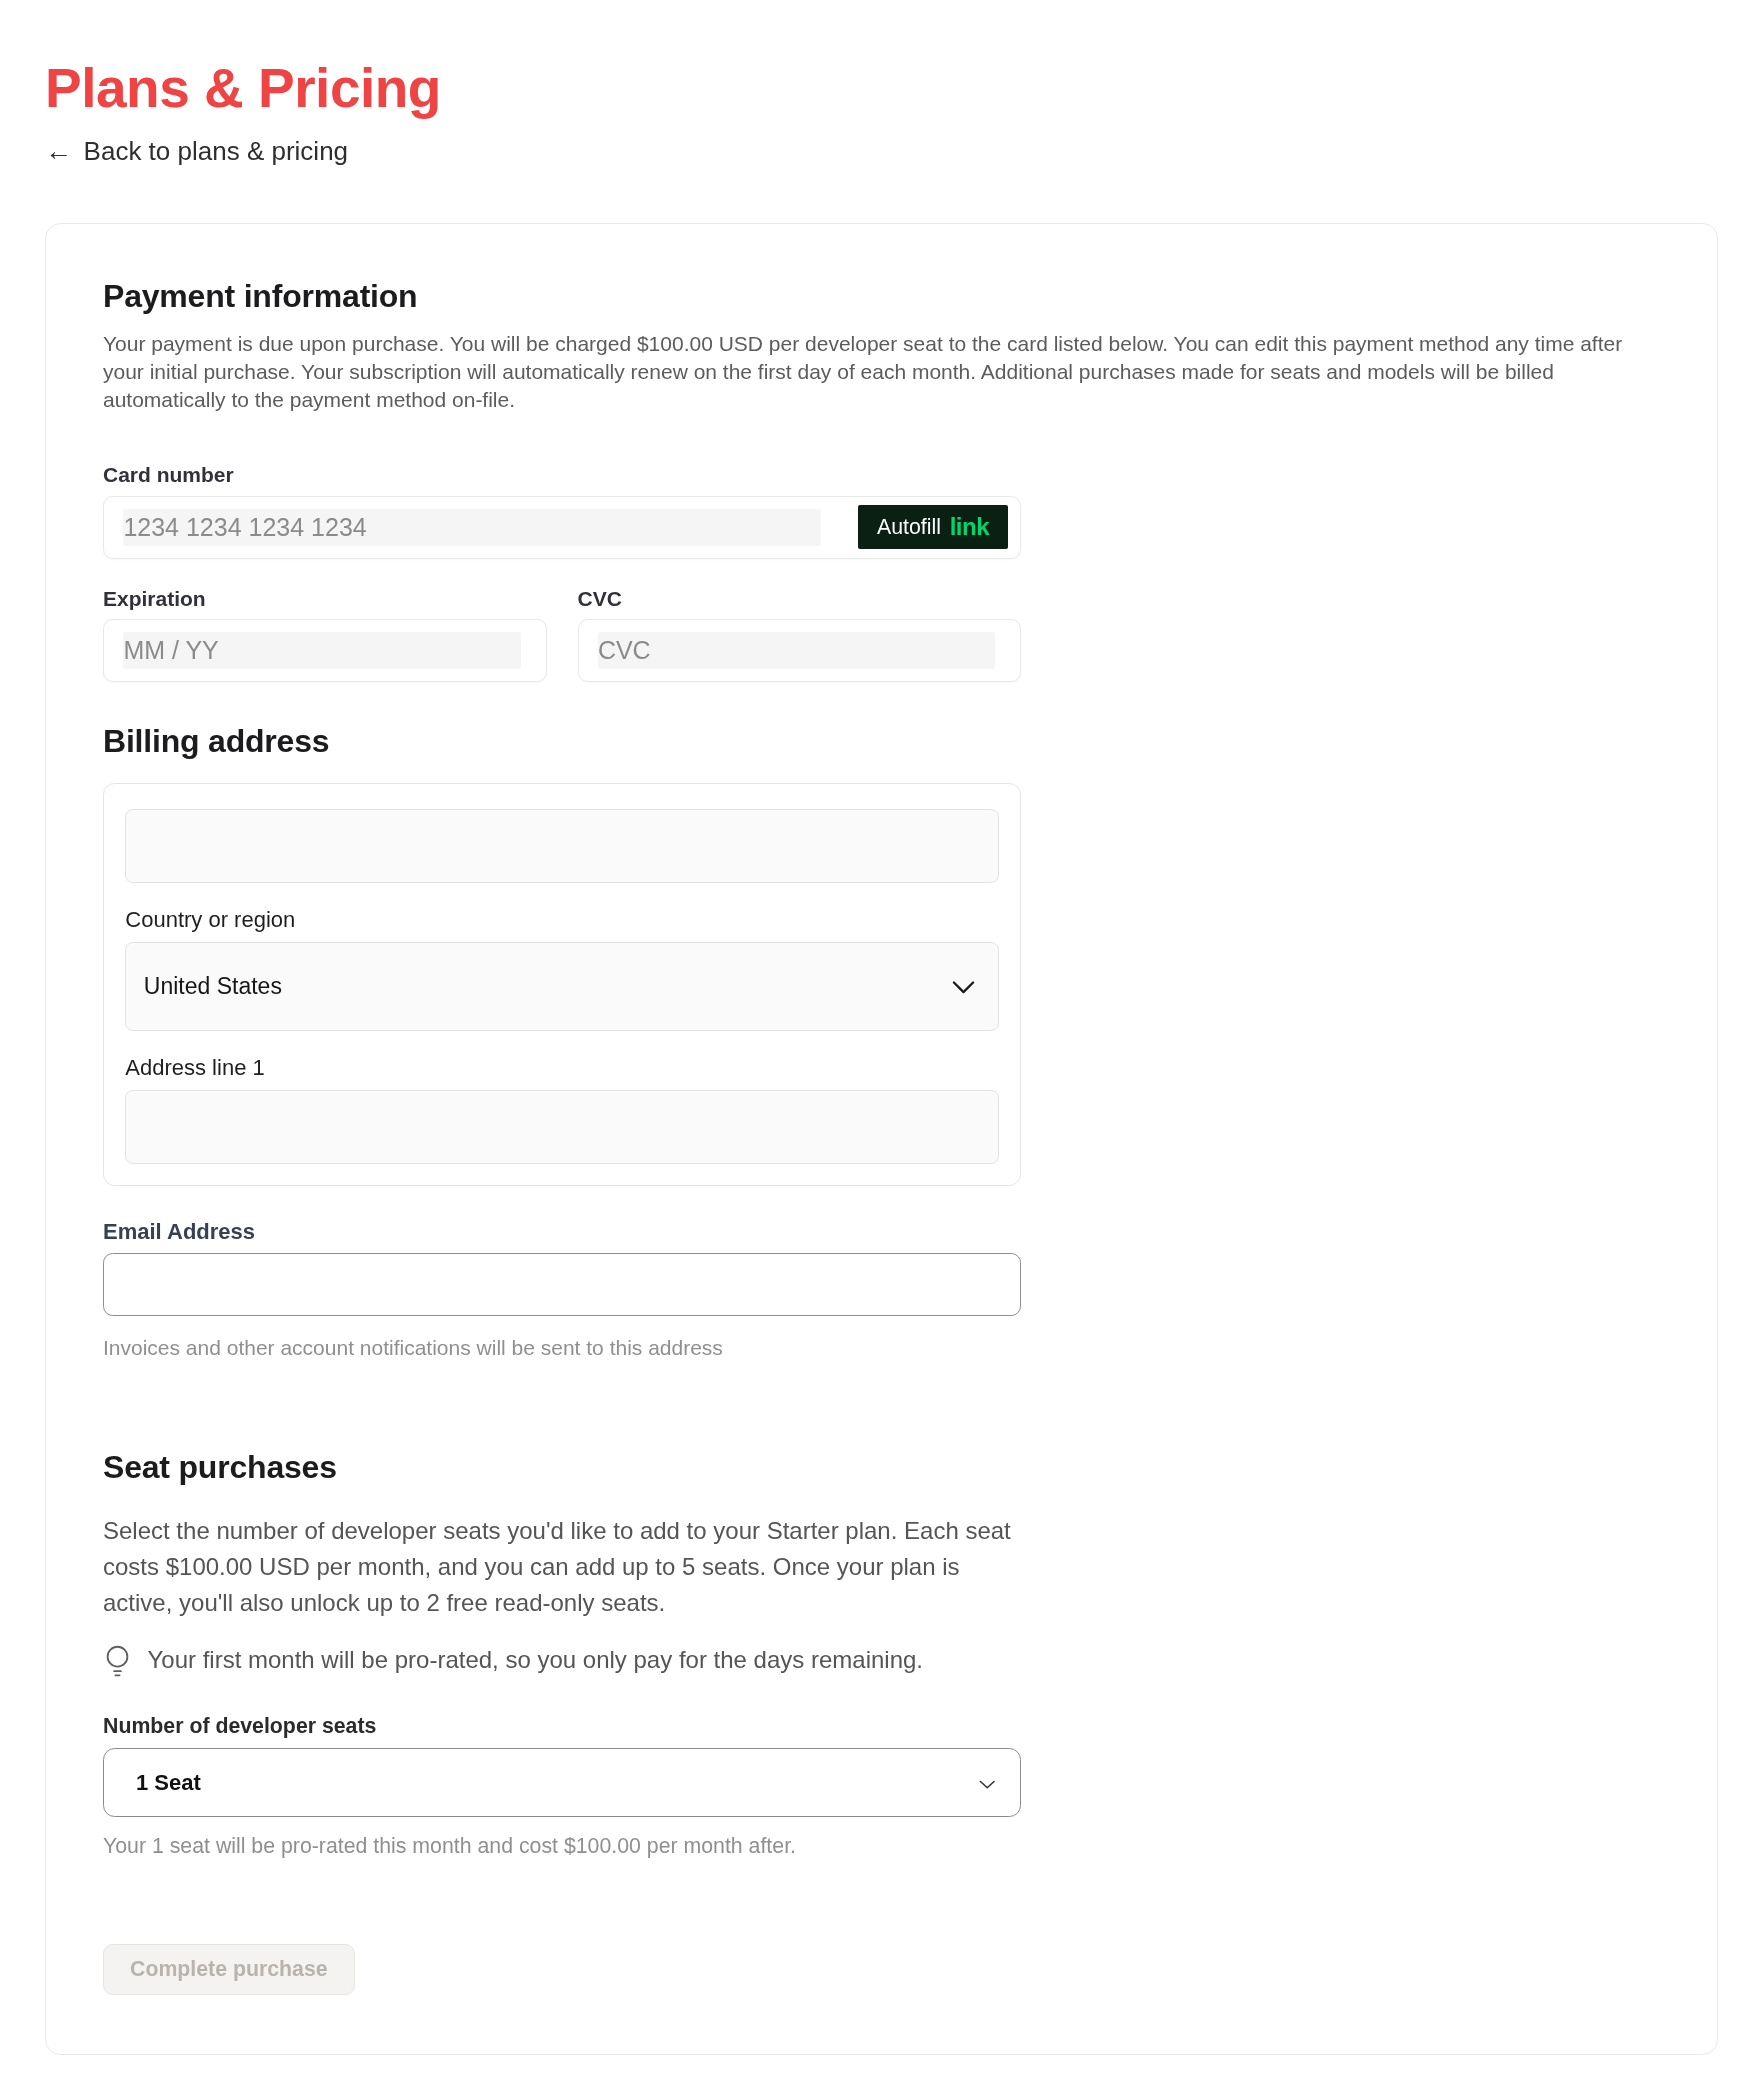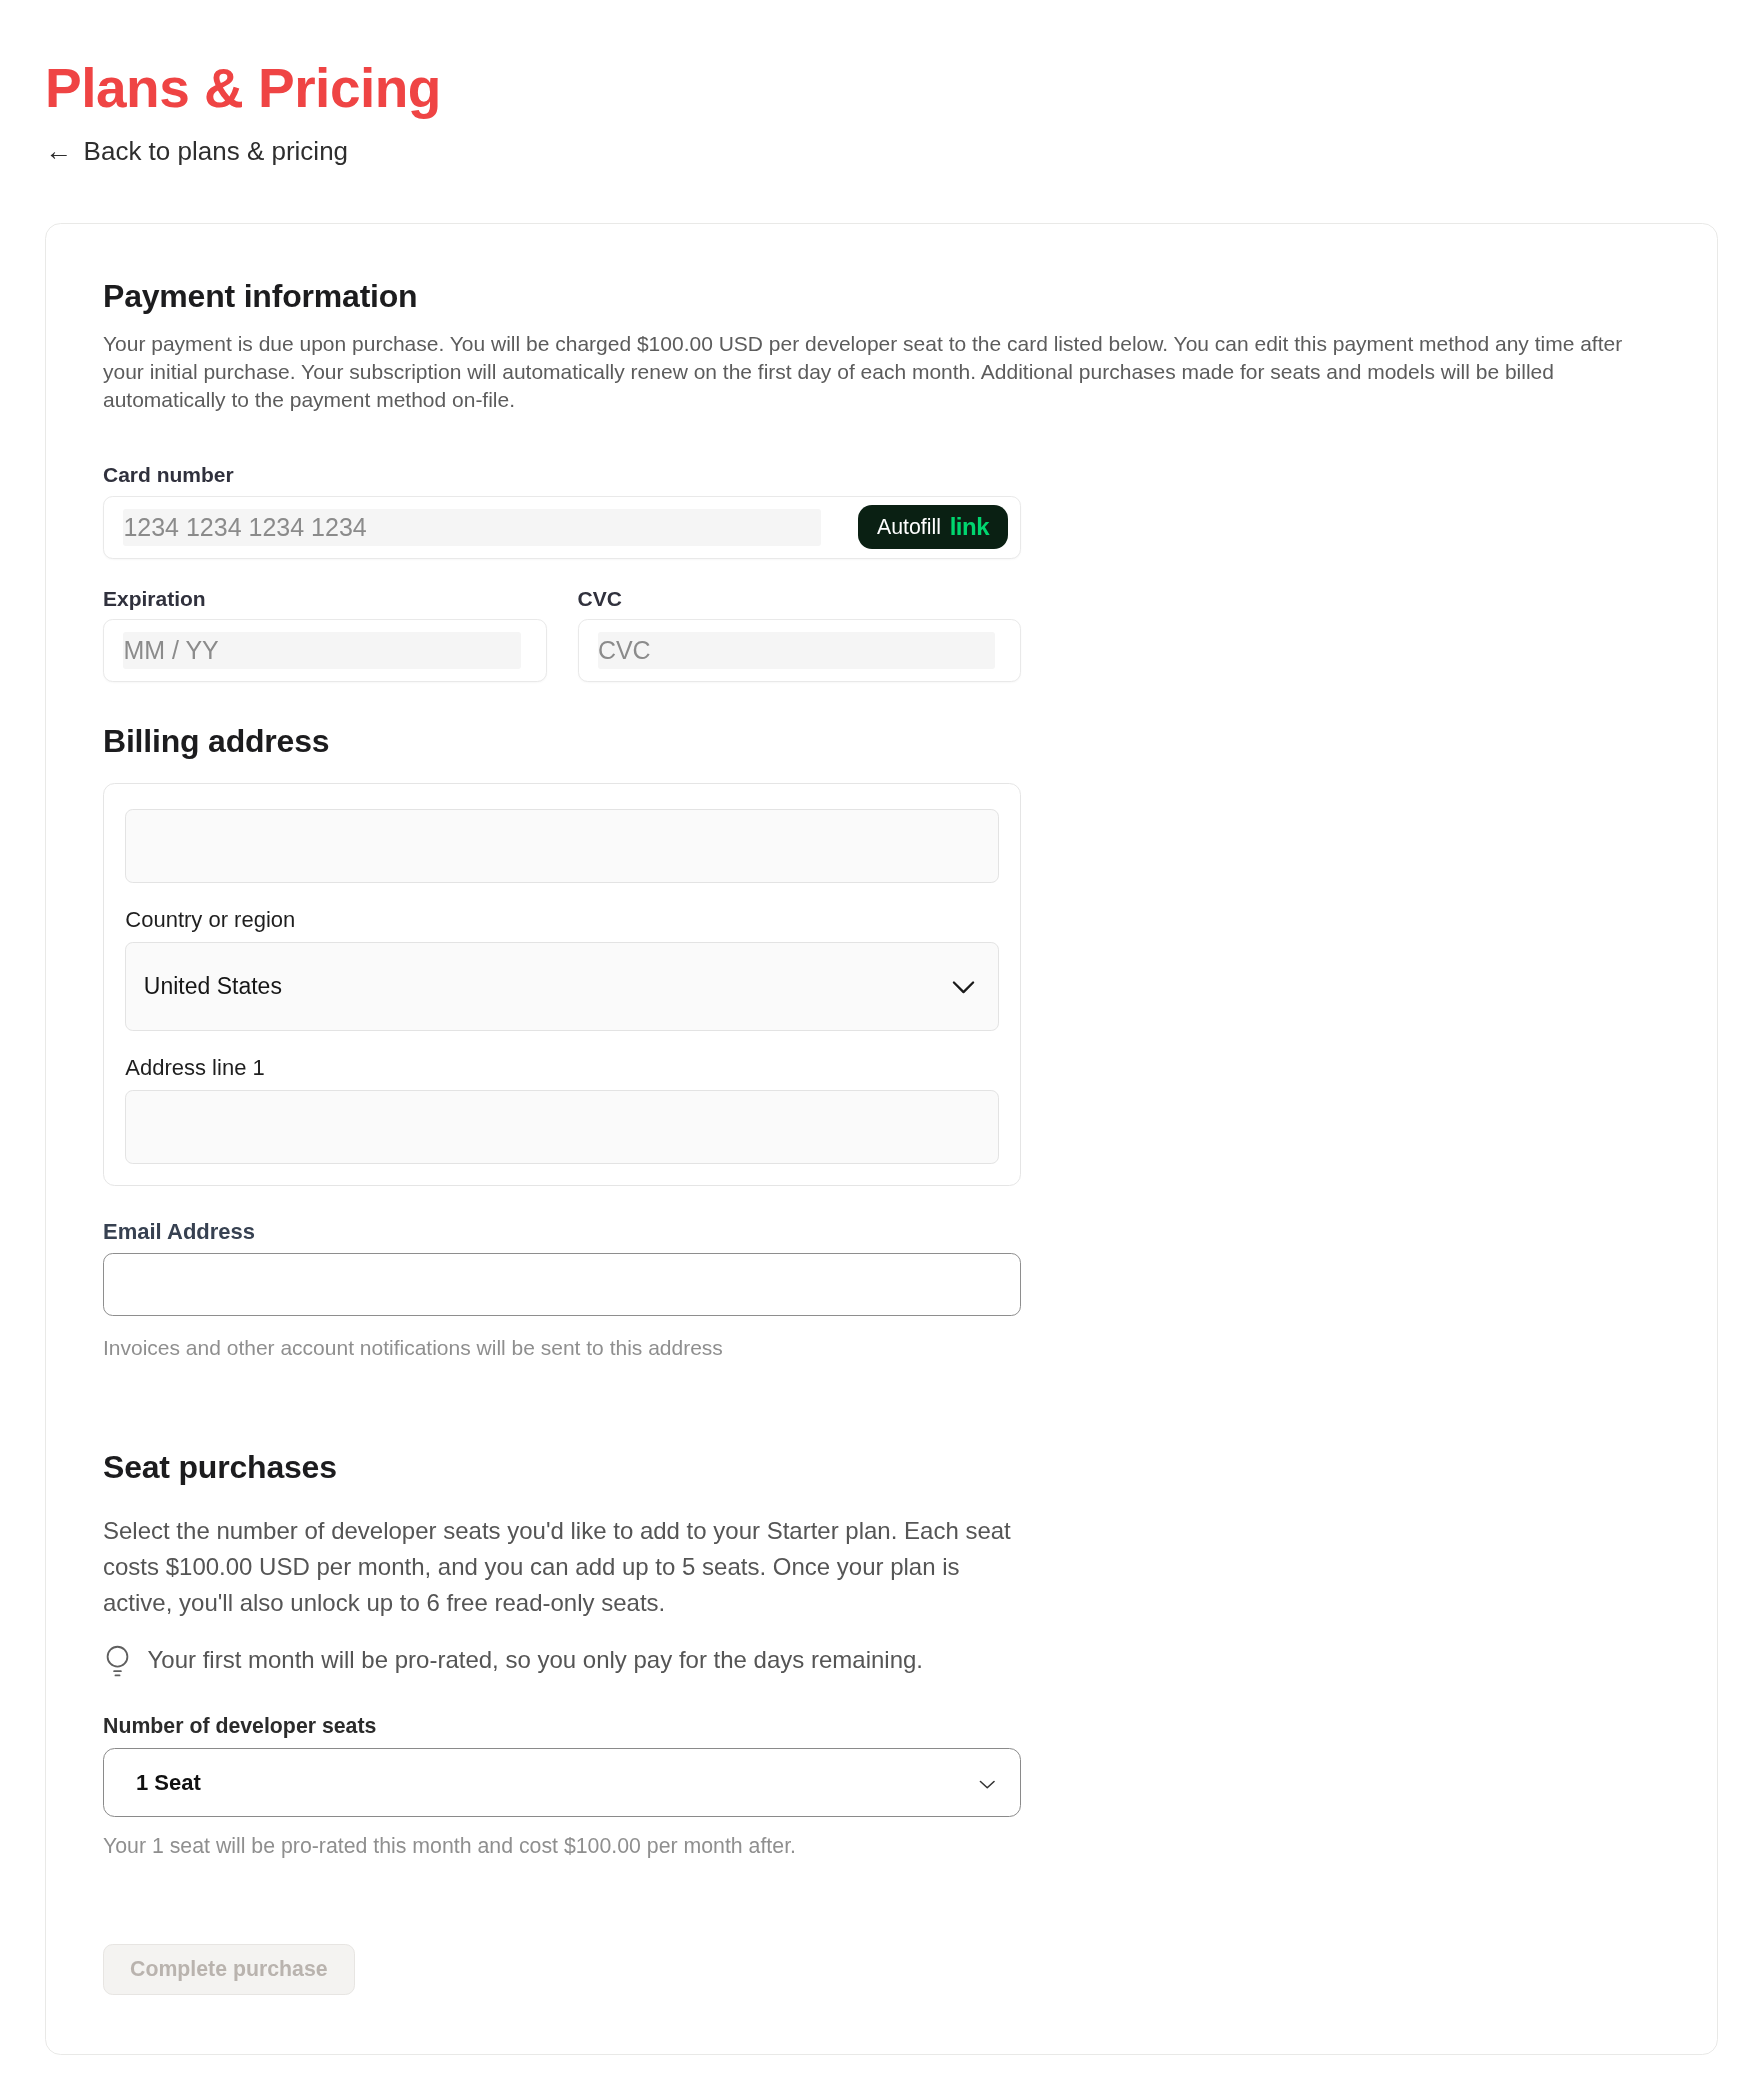--- a/index.html
+++ b/index.html
@@ -93,21 +93,21 @@
 
   .autofill-btn {
     position: absolute;
     right: 11.6px;
     top: 50%;
     transform: translateY(-50%);
     height: 44px;
     padding: 0 19.4px;
     background: #0a2013;
     border: none;
-    border-radius: 14px;
+    border-radius: 2px;
     display: flex;
     align-items: center;
     gap: 8.7px;
     cursor: pointer;
   }
   .autofill-label { color: #ffffff; font-size: 21.3px; font-weight: 500; font-family: "Liberation Sans", sans-serif; }
   .autofill-brand { color: #00d66f; font-size: 24px; font-weight: 700; letter-spacing: -0.5px; font-family: "Liberation Sans", sans-serif; }
 
   .card-number-block { margin-top: 49px; }
   .row2 {
@@ -318,21 +318,21 @@
         <input class="addr-input" type="text" value="" style="">
       </div>
 
       <div class="email-block">
         <label class="email-label">Email Address</label>
         <input class="email-input" type="text" value="" style="">
         <p class="helper-text">Invoices and other account notifications will be sent to this address</p>
       </div>
 
       <h2 class="section-heading seats-heading">Seat purchases</h2>
-      <p class="seats-desc">Select the number of developer seats you'd like to add to your Starter plan. Each seat costs $100.00 USD per month, and you can add up to 5 seats. Once your plan is active, you'll also unlock up to 6 free read-only seats.</p>
+      <p class="seats-desc">Select the number of developer seats you'd like to add to your Starter plan. Each seat costs $100.00 USD per month, and you can add up to 5 seats. Once your plan is active, you'll also unlock up to 2 free read-only seats.</p>
 
       <div class="tip-row">
         <span class="bulb-icon">
           <svg width="29" height="35" viewBox="0 0 24 29" fill="none" stroke="#5f5f5f" stroke-width="1.5" stroke-linecap="round">
             <circle cx="12" cy="10.5" r="8.2"></circle>
             <path d="M9.2 22.5 h5.6"></path>
             <path d="M10.3 26 h3.4"></path>
           </svg>
         </span>
         <span class="tip-text">Your first month will be pro-rated, so you only pay for the days remaining.</span>

